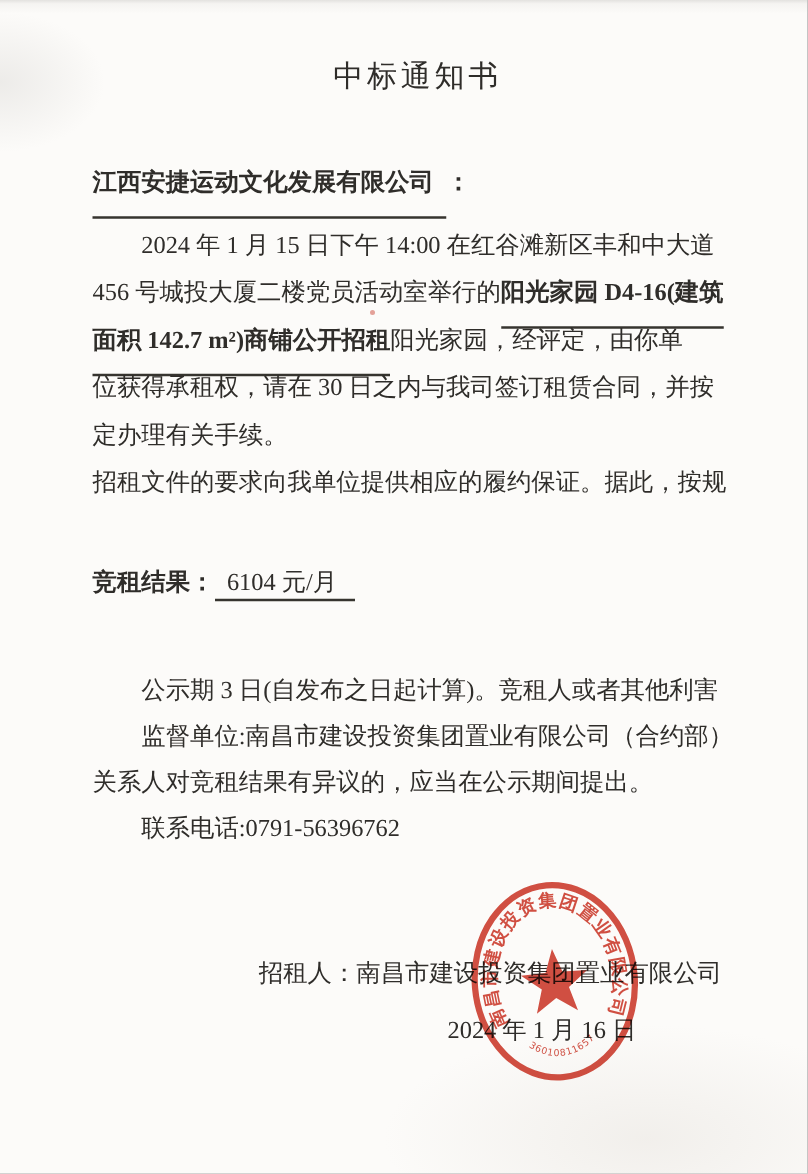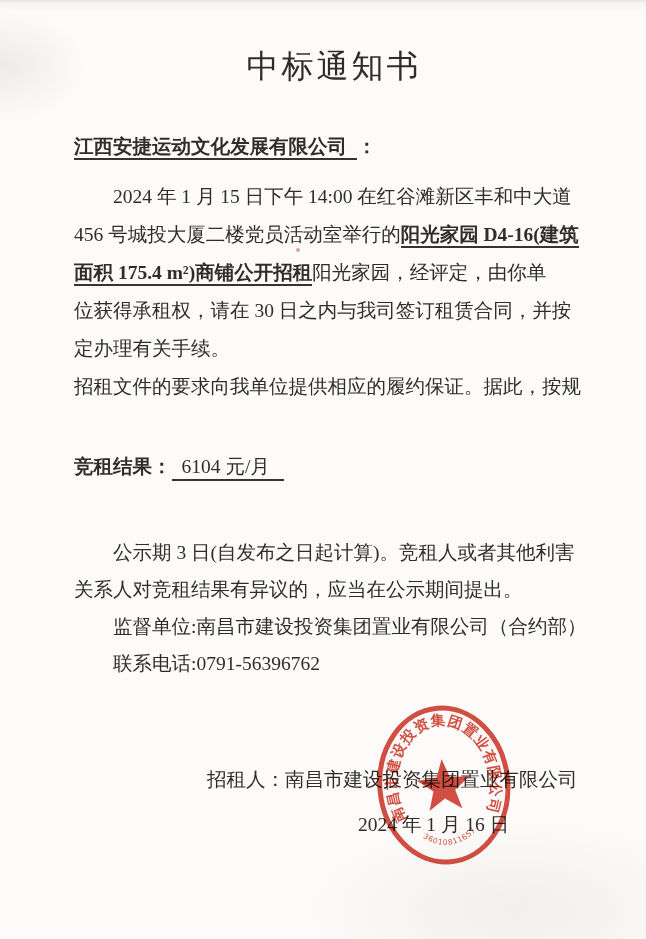--- a/index.html
+++ b/index.html
@@ -16,21 +16,21 @@
       linear-gradient(180deg, rgba(190,188,184,0.40) 0px, rgba(220,218,214,0.22) 3px, rgba(252,251,249,0) 11px),
       #fcfbf9;
     font-family: "Liberation Serif", "DejaVu Serif", serif;
     font-size: 19.5px;
   }
   .title {
     position: absolute;
     top: 45px; left: 0; right: 0;
     margin: 0;
     text-align: center;
-    font-size: 32px;
+    font-size: 24px;
     font-weight: 500;
     letter-spacing: 3px;
     padding-left: 22px;
   }
   .line {
     position: absolute;
     left: 74px;
     white-space: nowrap;
     line-height: 26px;
   }
@@ -38,21 +38,21 @@
     position: absolute;
     left: 74px;
     white-space: nowrap;
   }
   .block .pline { line-height: 38px; }
   .block2 .pline { line-height: 37px; }
   .indent { padding-left: 39px; }
   .b { font-weight: 700; }
   .u {
     border-bottom: 2px solid #36342f;
-    padding-bottom: 1px;
+    padding-bottom: 16px;
   }
   .recipient-u { padding-right: 10px; }
   .result-u { padding: 0 14px 2px 10px; text-align: right; }
   .speck {
     position: absolute;
     left: 296px; top: 248px;
     width: 4px; height: 4px;
     border-radius: 50%;
     background: rgba(203, 72, 58, 0.5);
   }
@@ -70,32 +70,32 @@
 
 <div class="page">
 
   <h1 class="title">中标通知书</h1>
 
   <div class="line" style="top:134px"><span class="b u recipient-u">江西安捷运动文化发展有限公司</span><span class="b">：</span></div>
 
   <div class="block" style="top:178px">
     <div class="pline indent"><span>2024 年 1 月 15 日下午 14:00 在红谷滩新区丰和中大道</span></div>
     <div class="pline"><span>456 号城投大厦二楼党员活动室举行的</span><span class="b u">阳光家园 D4-16(建筑</span></div>
-    <div class="pline"><span class="b u">面积 175.4 m²)商铺公开招租</span><span>阳光家园，经评定，由你单</span></div>
+    <div class="pline"><span class="b u">面积 142.7 m²)商铺公开招租</span><span>阳光家园，经评定，由你单</span></div>
     <div class="pline"><span>位获得承租权，请在 30 日之内与我司签订租赁合同，并按</span></div>
     <div class="pline"><span>定办理有关手续。</span></div>
     <div class="pline"><span>招租文件的要求向我单位提供相应的履约保证。据此，按规</span></div>
   </div>
 
   <div class="line" style="top:454px"><span class="b">竞租结果：</span><span class="u result-u">6104 元/月</span></div>
 
   <div class="block block2" style="top:534px">
     <div class="pline indent"><span>公示期 3 日(自发布之日起计算)。竞租人或者其他利害</span></div>
+    <div class="pline indent"><span>监督单位:南昌市建设投资集团置业有限公司（合约部）</span></div>
     <div class="pline"><span>关系人对竞租结果有异议的，应当在公示期间提出。</span></div>
-    <div class="pline indent"><span>监督单位:南昌市建设投资集团置业有限公司（合约部）</span></div>
     <div class="pline indent"><span>联系电话:0791-56396762</span></div>
   </div>
 
   <div class="line" style="top:767px; left:207px"><span>招租人：南昌市建设投资集团置业有限公司</span></div>
   <div class="line" style="top:812px; left:358px"><span>2024 年 1 月 16 日</span></div>
 
   <div class="speck"></div>
 
   <svg class="seal" width="140" height="168" viewBox="0 0 140 168">
     <defs>

